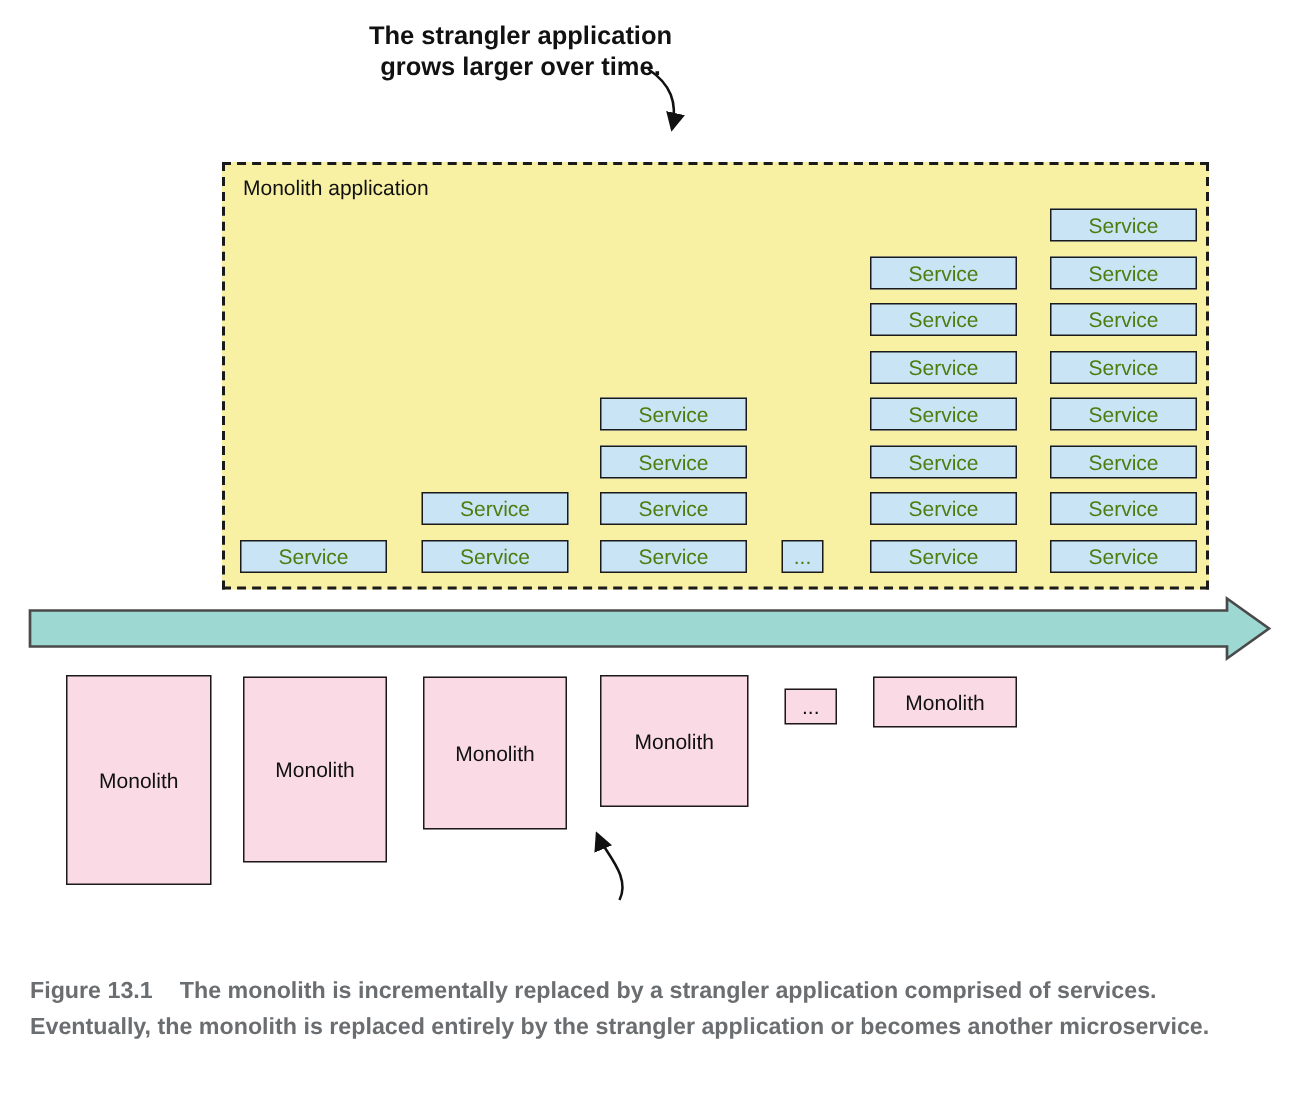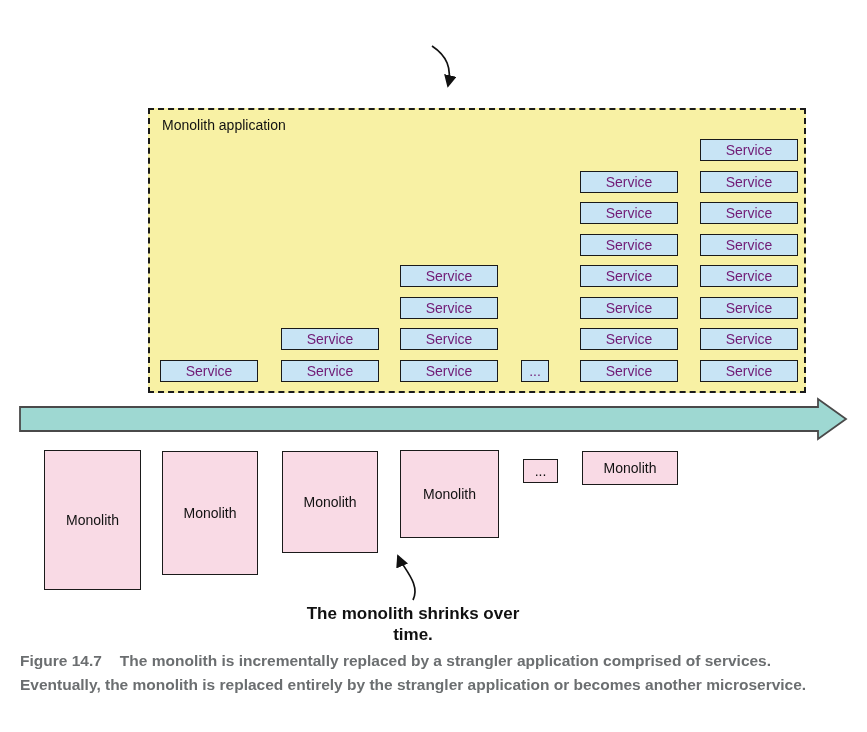--- a/index.html
+++ b/index.html
@@ -45,21 +45,21 @@
     left: 12px; top: 7px;
     font-size: 14px;
     color: #111111;
   }
   .svc-box {
     position: absolute;
     box-sizing: border-box;
     background: var(--service-bg);
     border: 1.5px solid #1a1a1a;
     font-size: 14px;
-    color: #701a75;
+    color: #4d7c0f;
     display: flex;
     align-items: center;
     justify-content: center;
     z-index: 2;
   }
   .time-label {
     position: absolute;
     left: 0; top: 410px;
     width: 846px;
     text-align: center;
@@ -87,20 +87,24 @@
     font-weight: bold;
     color: var(--caption-color);
   }
   .fig-label { margin-right: 18px; }
 </style>
 </head>
 <body>
 
 <div class="canvas">
 
+  <div class="annot top-annot">
+    <div>The strangler application</div>
+    <div>grows larger over time.</div>
+  </div>
 
   <div class="strangler">
     <div class="strangler-label">Monolith application</div>
   </div>
 
   <div id="services-layer">
       <div class="svc-box" style="left: 160px; top: 360px; width: 98px; height: 22px;">Service</div>
       <div class="svc-box" style="left: 281px; top: 328px; width: 98px; height: 22px;">Service</div>
       <div class="svc-box" style="left: 281px; top: 360px; width: 98px; height: 22px;">Service</div>
       <div class="svc-box" style="left: 400px; top: 265px; width: 98px; height: 22px;">Service</div>
@@ -142,19 +146,18 @@
 
   <div id="monolith-layer">
       <div class="mono-box" style="left: 44px; top: 450px; width: 97px; height: 140px;">Monolith</div>
       <div class="mono-box" style="left: 162px; top: 451px; width: 96px; height: 124px;">Monolith</div>
       <div class="mono-box" style="left: 282px; top: 451px; width: 96px; height: 102px;">Monolith</div>
       <div class="mono-box" style="left: 400px; top: 450px; width: 99px; height: 88px;">Monolith</div>
       <div class="mono-box" style="left: 523px; top: 459px; width: 35px; height: 24px;">...</div>
       <div class="mono-box" style="left: 582px; top: 451px; width: 96px; height: 34px;">Monolith</div>
     </div>
 
-  <div class="annot bottom-annot">The monolith shrinks over time.</div>
 
   <div class="caption">
-    <span class="fig-label">Figure 14.7</span><span>The monolith is incrementally replaced by a strangler application comprised of services. Eventually, the monolith is replaced entirely by the strangler application or becomes another microservice.</span>
+    <span class="fig-label">Figure 13.1</span><span>The monolith is incrementally replaced by a strangler application comprised of services. Eventually, the monolith is replaced entirely by the strangler application or becomes another microservice.</span>
   </div>
 
 </div>
 
 </body></html>

